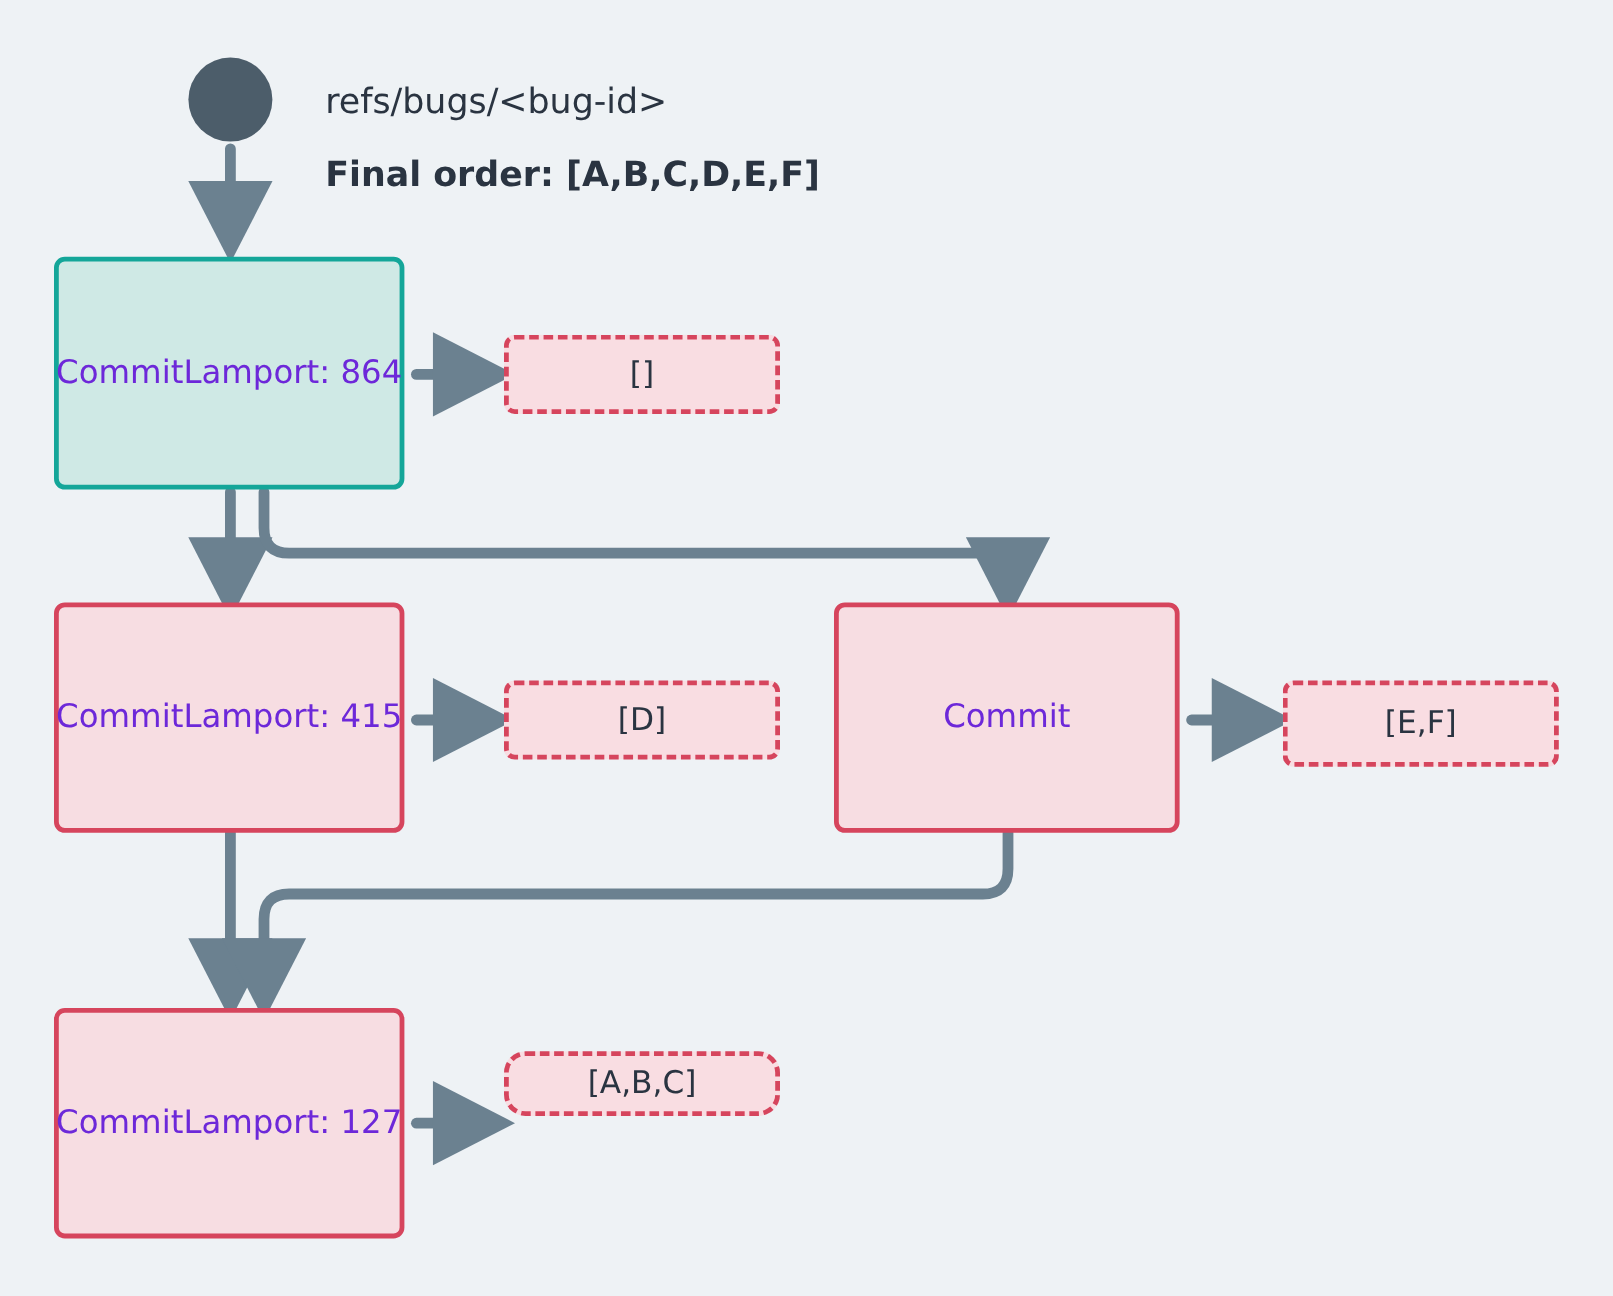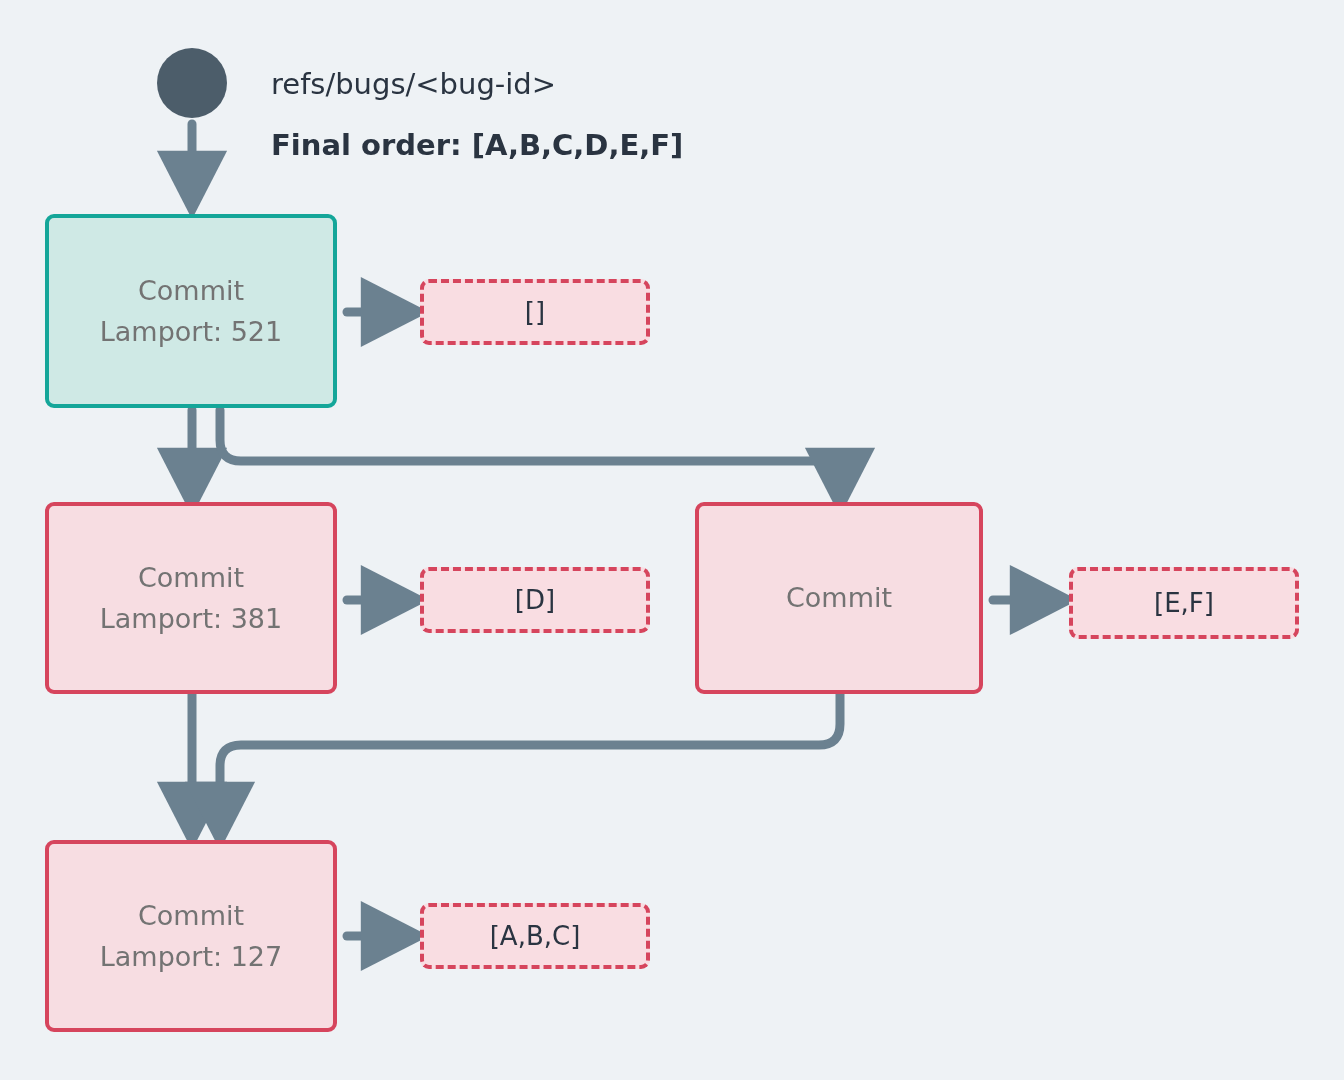--- a/index.html
+++ b/index.html
@@ -24,25 +24,25 @@
     top: 0;
     width: 1344px;
     height: 1080px;
     pointer-events: none;
   }
 
   .node {
     position: absolute;
     box-sizing: border-box;
     display: flex;
-    flex-direction: column;
+    flex-direction: row;
     align-items: center;
     justify-content: center;
     border-radius: 9px;
-    color: #737373;
+    color: #6d28d9;
     font-size: 27px;
     line-height: 1.52;
     text-align: center;
     white-space: nowrap;
   }
   .node-root {
     background: #cfe9e5;
     border: 4px solid #14a699;
   }
   .node-commit {
@@ -114,38 +114,38 @@
     <path d="M 347 936 L 404 936" stroke="#6b8190" stroke-width="9" fill="none" stroke-linecap="round" marker-end="url(#arrowhead)"></path>
   </svg>
 
   <div class="start-dot" style="left:157px; top:48px; width:70px; height:70px;"></div>
 
   <div class="caption caption-ref" style="left:271px; top:67px;">refs/bugs/&lt;bug-id&gt;</div>
   <div class="caption caption-order" style="left:271px; top:128px;">Final order: [A,B,C,D,E,F]</div>
 
   <div class="node node-root" style="left:45px; top:214px; width:292px; height:194px;">
     <span class="line">Commit</span>
-    <span class="line">Lamport: 521</span>
+    <span class="line">Lamport: 864</span>
   </div>
 
   <div class="node node-commit" style="left:45px; top:502px; width:292px; height:192px;">
     <span class="line">Commit</span>
-    <span class="line">Lamport: 381</span>
+    <span class="line">Lamport: 415</span>
   </div>
 
   <div class="node node-commit" style="left:695px; top:502px; width:288px; height:192px;">
     <span class="line">Commit</span>
   </div>
 
   <div class="node node-commit" style="left:45px; top:840px; width:292px; height:192px;">
     <span class="line">Commit</span>
     <span class="line">Lamport: 127</span>
   </div>
 
   <div class="tag" style="left:420px; top:279px; width:230px; height:66px;">[]</div>
 
   <div class="tag" style="left:420px; top:567px; width:230px; height:66px;">[D]</div>
 
   <div class="tag" style="left:1069px; top:567px; width:230px; height:72px;">[E,F]</div>
 
-  <div class="tag" style="left:420px; top:903px; width:230px; height:66px;">[A,B,C]</div>
+  <div class="tag" style="left:420px; top:876px; width:230px; height:54px;border-radius:18px;">[A,B,C]</div>
 
 </div>
 
 </body></html>

